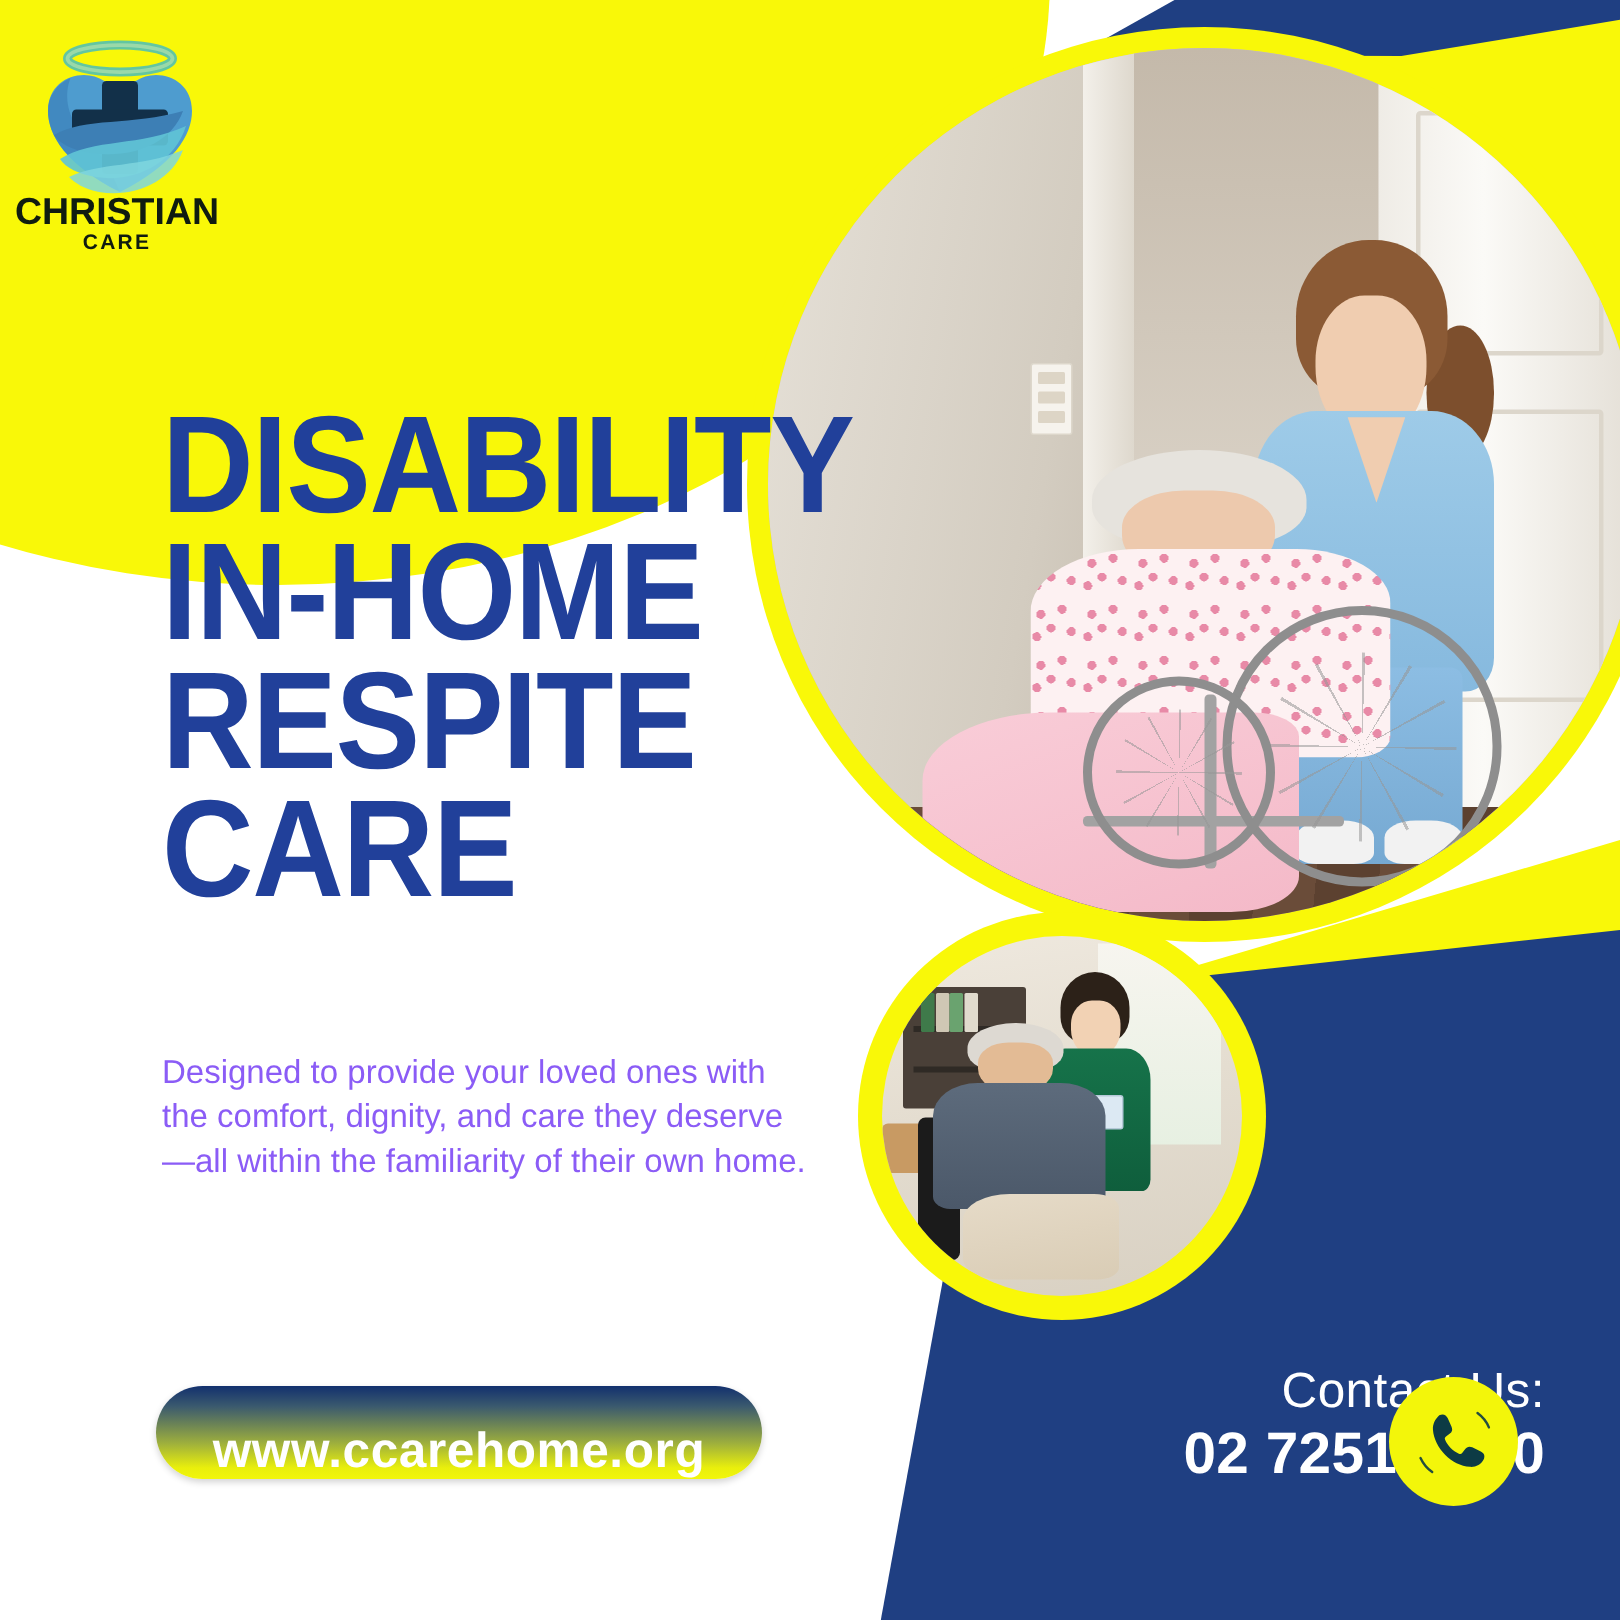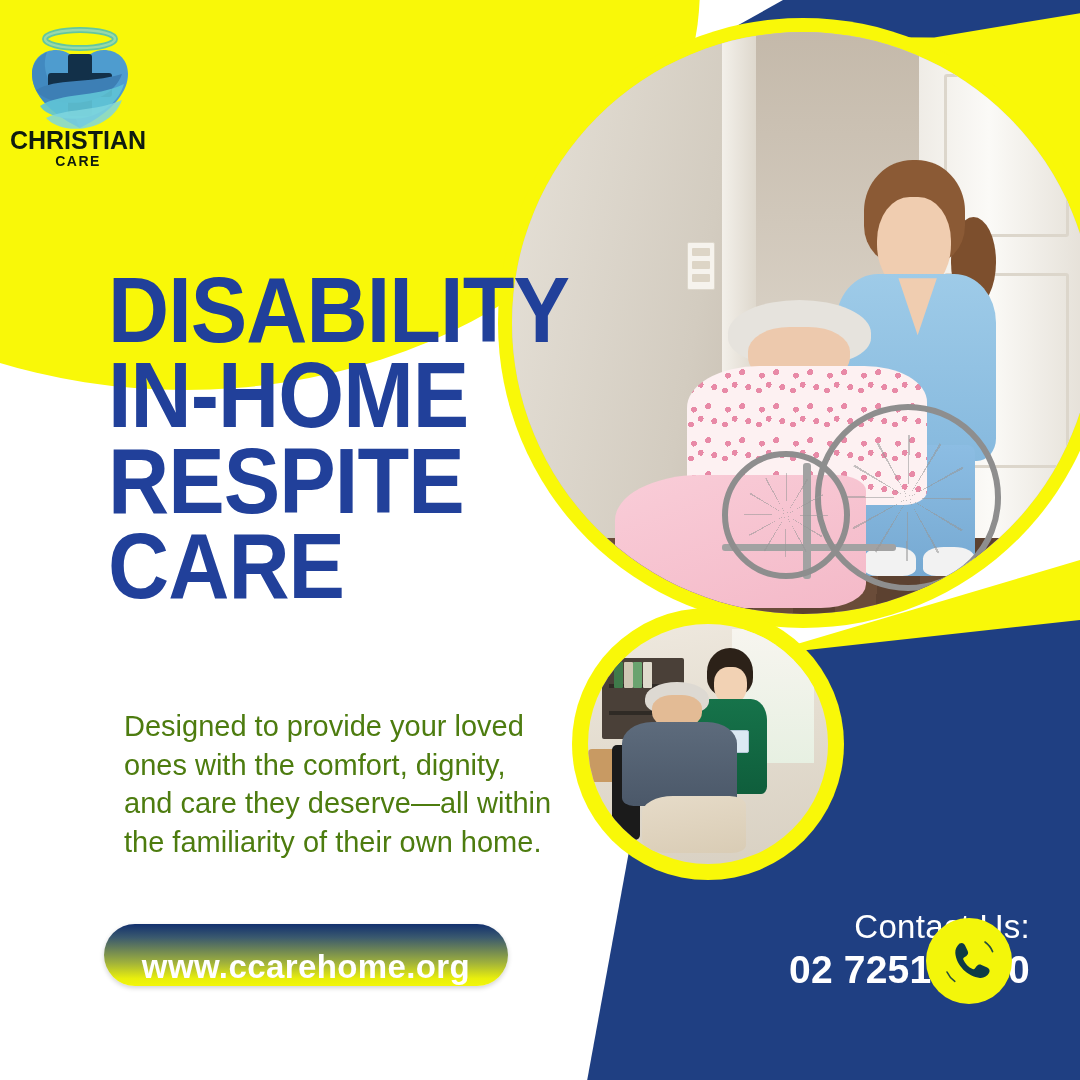--- a/index.html
+++ b/index.html
@@ -273,25 +273,25 @@
     line-height: 0.93;
     letter-spacing: -1px;
     transform: scaleX(0.92);
     transform-origin: left top;
     text-transform: uppercase;
   }
   #headline .hl-line { display: block; white-space: nowrap; }
 
   #subcopy {
     position: absolute;
-    left: 124px;
+    left: 108px;
     top: 678px;
     width: 430px;
-    color: #4d7c0f;
-    font-size: 29px;
+    color: #8b5cf6;
+    font-size: 22px;
     line-height: 1.33;
     font-weight: 400;
   }
 
   #url-button {
     position: absolute;
     left: 104px;
     top: 924px;
     width: 404px;
     height: 62px;

